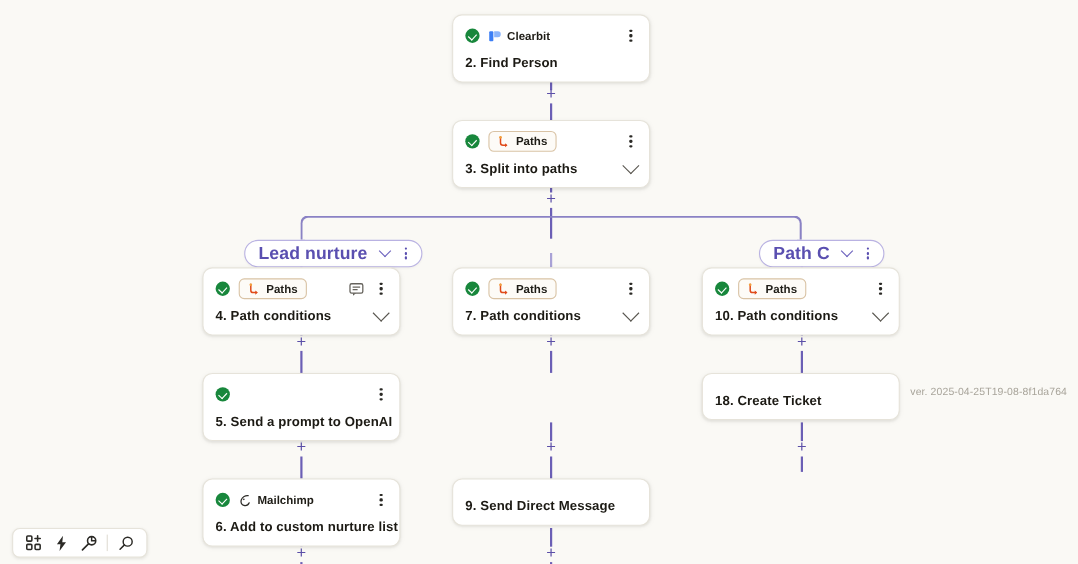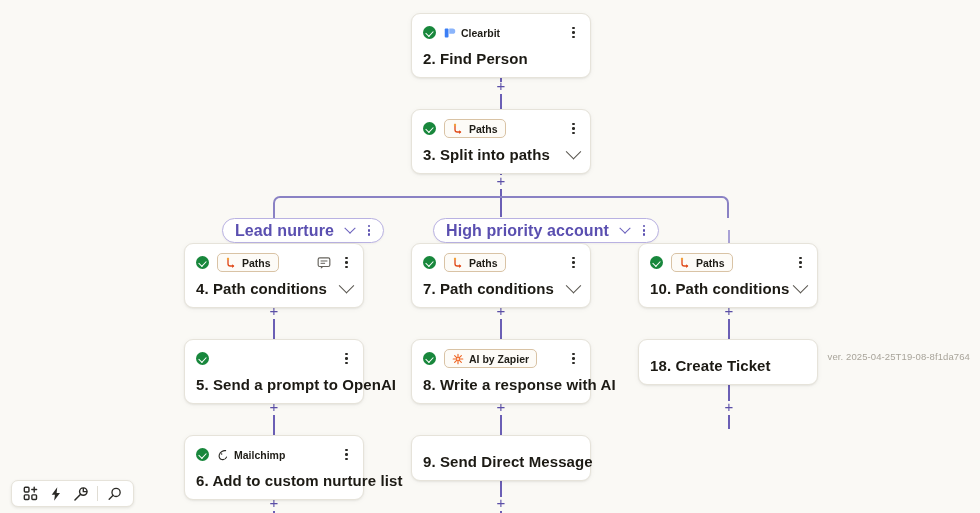--- a/index.html
+++ b/index.html
@@ -69,21 +69,21 @@
     position: absolute; left: 5px; width: 2.6px; height: 2.6px;
     border-radius: 50%; background: #2b2a26;
   }
   .kebab i:nth-child(1) { top: 1px; }
   .kebab i:nth-child(2) { top: 5.6px; }
   .kebab i:nth-child(3) { top: 10.2px; }
   .node-bottom {
     display: flex; align-items: center; margin-top: 8px;
   }
   .node-title {
-    font-size: 15px; font-weight: bold; color: #1c1a14;
+    font-size: 12px; font-weight: bold; color: #1c1a14;
     letter-spacing: .1px; white-space: nowrap;
   }
   .chev {
     margin-left: auto; width: 11px; height: 11px;
     border: solid #3a372f; border-width: 0 1.6px 1.6px 0;
     transform: rotate(45deg) translate(-2px,-2px);
     opacity: .85;
   }
 
   
@@ -228,22 +228,22 @@
 
   <div class="pill" style="left:222px; top:218px;">
     <span class="pill-label">Lead nurture</span>
     <span class="pill-chev"></span>
     <span class="pill-kebab">
         <i></i>
         <i></i>
         <i></i>
       </span>
   </div>
-  <div class="pill" style="left:433px; top:218px;">
-    <span class="pill-label">High priority account</span>
+  <div class="pill" style="left:690px; top:218px;">
+    <span class="pill-label">Path C</span>
     <span class="pill-chev"></span>
     <span class="pill-kebab">
         <i></i>
         <i></i>
         <i></i>
       </span>
   </div>
 
   <div class="node" style="left:184px; top:243px; width:180px;">
     <div class="node-top">
@@ -331,41 +331,20 @@
           <i></i>
           <i></i>
           <i></i>
         </span>
     </div>
     <div class="node-bottom">
       <span class="node-title">5. Send a prompt to OpenAI</span>
     </div>
   </div>
 
-  <div class="node" style="left:411px; top:339px; width:180px;">
-    <div class="node-top">
-      <span class="check"></span>
-      <span class="app-chip bordered">
-        <svg class="chip-ico" viewBox="0 0 16 16">
-          <path d="M8 1.6v12.8M1.6 8h12.8M3.5 3.5l9 9M12.5 3.5l-9 9" stroke="#ef6522" stroke-width="1.5" stroke-linecap="round"></path>
-          <circle cx="8" cy="8" r="2" fill="#fff" stroke="#ef6522" stroke-width="1.2"></circle>
-        </svg>
-        <span>AI by Zapier</span>
-      </span>
-      <span class="node-spacer"></span>
-      <span class="kebab">
-          <i></i>
-          <i></i>
-          <i></i>
-        </span>
-    </div>
-    <div class="node-bottom">
-      <span class="node-title">8. Write a response with AI</span>
-    </div>
-  </div>
 
   <div class="node" style="left:638px; top:339px; width:180px;">
     <div class="node-bottom">
       <span class="node-title">18. Create Ticket</span>
     </div>
   </div>
 
   <div class="node" style="left:184px; top:435px; width:180px;text-align:right;">
     <div class="node-top">
       <span class="check"></span>

